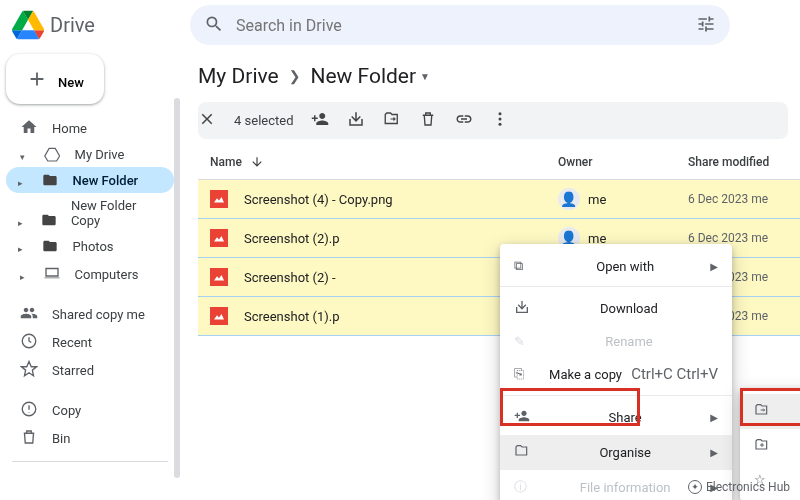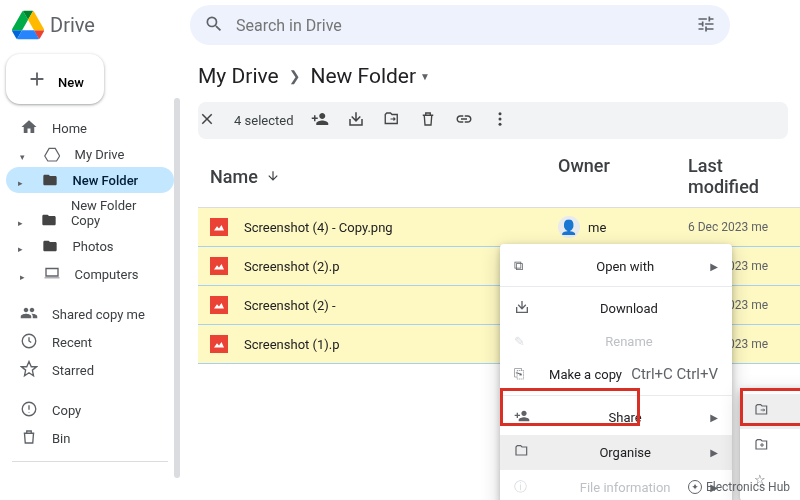--- a/index.html
+++ b/index.html
@@ -35,21 +35,21 @@
     .content { flex: 1; padding: 6px 0 0 18px; position: relative; }
     .breadcrumb { display: flex; align-items: center; gap: 10px; padding: 8px 0 14px 0; font-size: 21px; color: #202124; }
     .bc-sep { color: #5f6368; font-size: 14px; }
     .bc-item { display: flex; align-items: center; gap: 4px; }
     .bc-caret { font-size: 10px; color: #5f6368; }
     
     .toolbar { display: flex; align-items: center; gap: 18px; background: #f1f3f4; border-radius: 8px; padding: 8px 0; margin-right: 12px; color: #3c4043; }
     .toolbar .tb-icon { cursor: pointer; color: #444; }
     .sel-text { font-size: 13px; }
     
-    .table-head { display: flex; padding: 10px 12px 10px 12px; border-bottom: 1px solid #dadce0; font-size: 18px; color: #3c4043; font-weight: 500; margin-top: 6px; }
+    .table-head { display: flex; padding: 10px 12px 10px 12px; border-bottom: 1px solid #dadce0; font-size: 12px; color: #3c4043; font-weight: 500; margin-top: 6px; }
     .col-name { flex: 1; display: flex; align-items: center; gap: 8px; }
     .col-owner { width: 130px; }
     .col-mod { width: 100px; }
     
     .row { display: flex; align-items: center; padding: 8px 12px; background: #fef9c3; border-bottom: 1px solid #a5d1f5; font-size: 13px; }
     .row .file-icon { width: 18px; height: 18px; background: #ea4335; margin-right: 16px; display: flex; align-items: center; justify-content: center; }
     .row .file-icon::after { content: ''; width: 10px; height: 7px; background: #fff; clip-path: polygon(0 100%, 30% 40%, 50% 70%, 75% 20%, 100% 100%); }
     .row .fname { flex: 1; }
     .row .owner { width: 130px; display: flex; align-items: center; gap: 8px; }
     .avatar { width: 22px; height: 22px; border-radius: 50%; background: #e8eaed; display: flex; align-items: center; justify-content: center; color: #9aa0a6; font-size: 14px; }
@@ -257,21 +257,21 @@
     </div>
 
     <div class="table-head">
       <div class="col-name">
           <span>Name</span> 
           <svg width="14" height="14" viewBox="0 0 24 24" fill="currentColor">
             <path d="M20 12l-1.41-1.41L13 16.17V4h-2v12.17l-5.58-5.59L4 12l8 8 8-8z"></path>
           </svg>
         </div>
       <div class="col-owner">Owner</div>
-      <div class="col-mod">Last modified</div>
+      <div class="col-mod">Share modified</div>
     </div>
 
     <div id="rows-container">
         <div class="row">
           <span class="file-icon"></span>
     <span class="fname">Screenshot (4) - Copy.png</span>
     <span class="owner"><span class="avatar">👤</span>me</span>
     <span class="mod">6 Dec 2023 me</span>
         </div>
         <div class="row">

